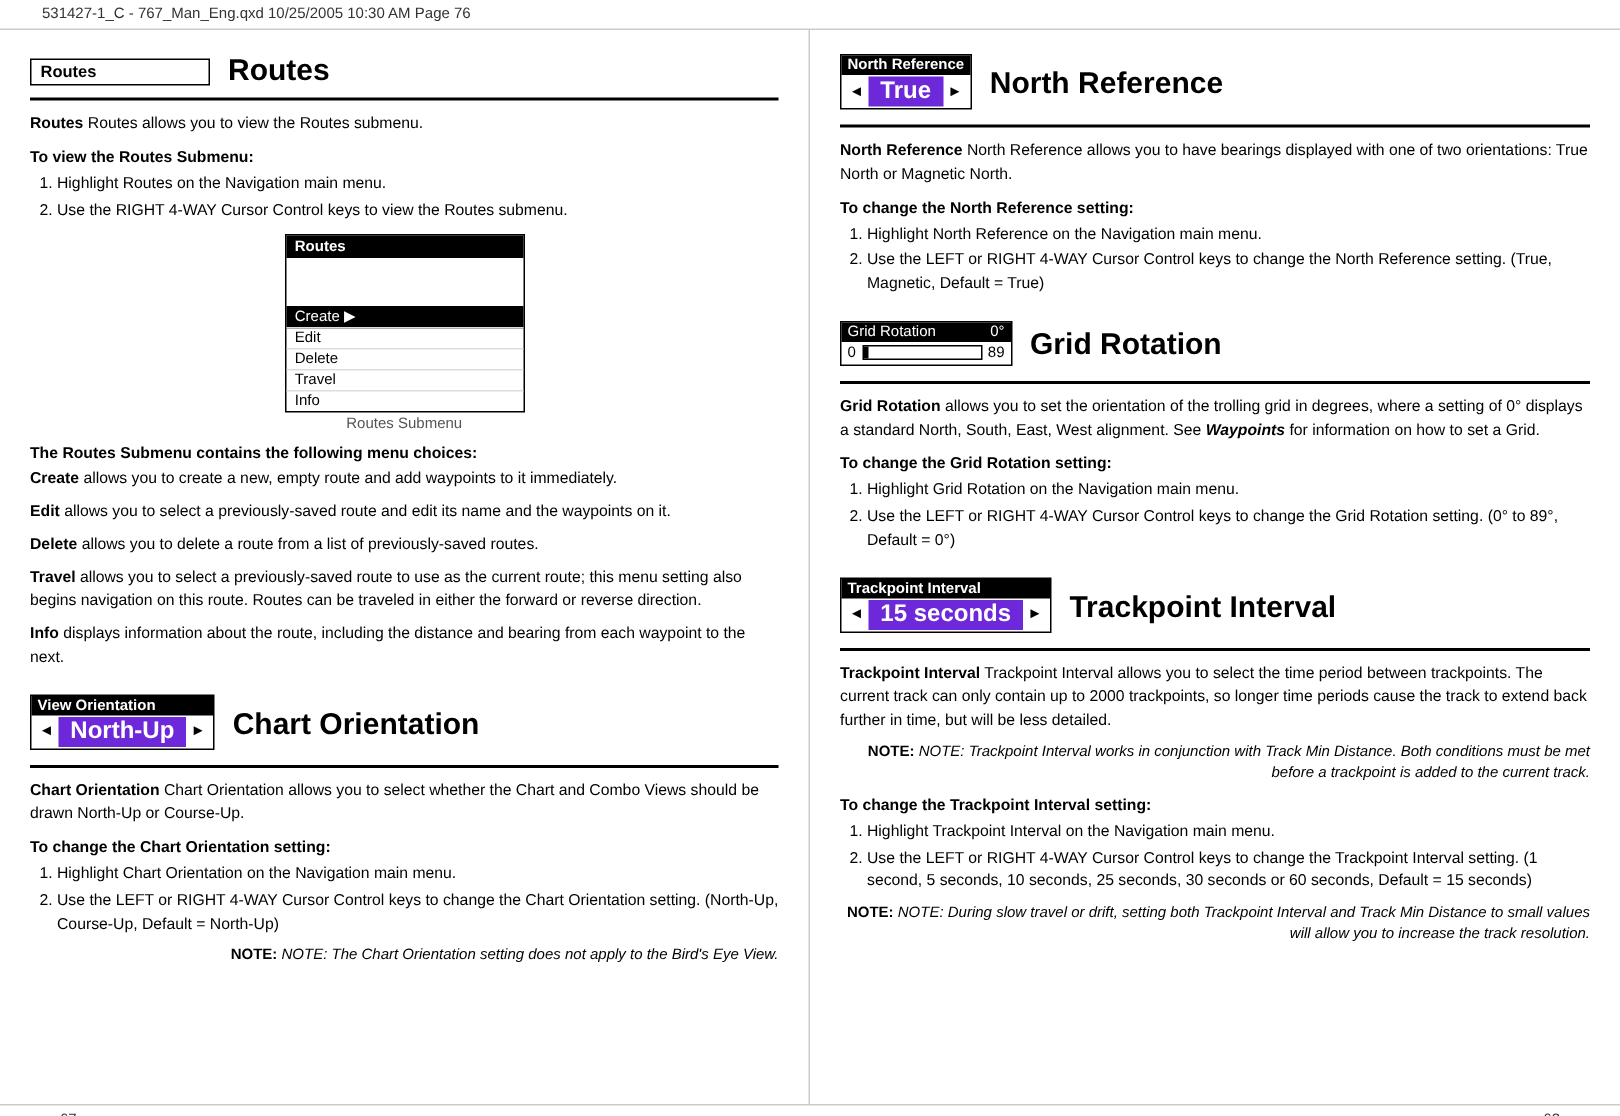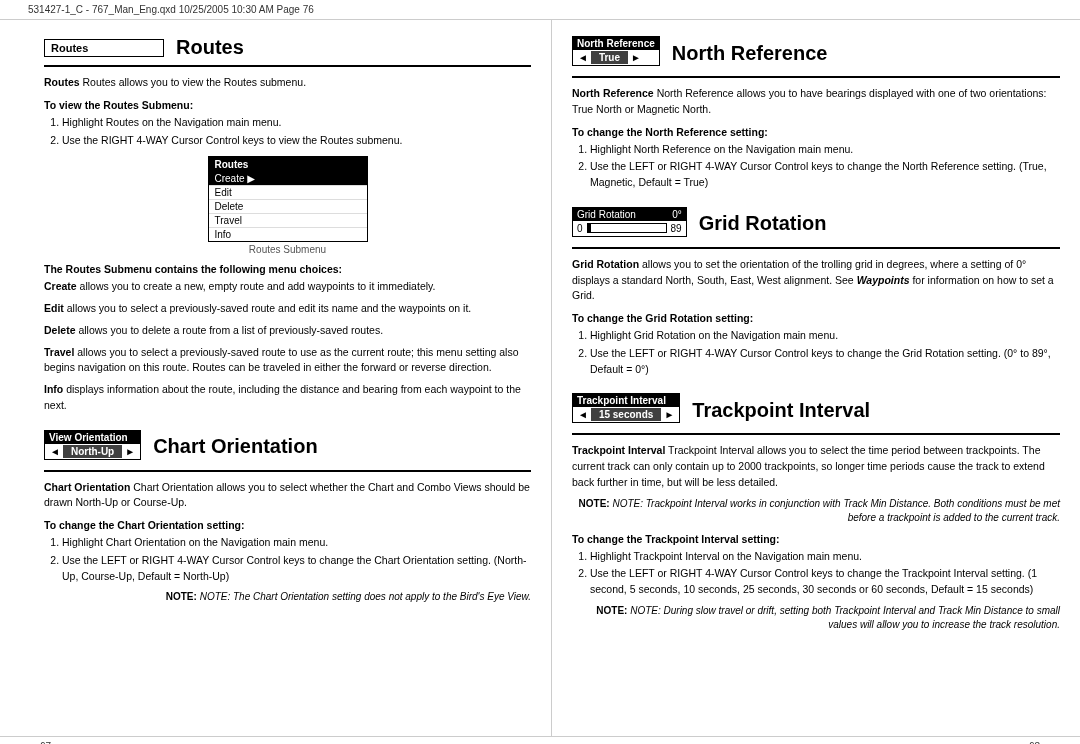--- a/index.html
+++ b/index.html
@@ -19,21 +19,20 @@
       font-size: 10px;
       color: #333;
       display: flex;
       align-items: center;
     }
 
     .main-content {
       display: flex;
       width: 100%;
       height: calc(744px - 28px);
-      padding-left: 24px;
     }
 
     
     .left-col {
       width: 50%;
       padding: 16px 20px;
       border-right: 1px solid #ccc;
       overflow-y: auto;
     }
 
@@ -96,24 +95,24 @@
       padding: 1px 2px;
       font-size: 10px;
     }
 
     .widget-arrow {
       font-size: 10px;
       padding: 0 3px;
     }
 
     .widget-value {
-      background: #404040;
+      background: #6d28d9;
       color: #fff;
       padding: 1px 8px;
-      font-size: 10px;
+      font-size: 16px;
       font-weight: bold;
     }
 
     
     .slider-widget {
       border: 1px solid #000;
       background: #fff;
       display: inline-block;
       margin-bottom: 4px;
     }
@@ -178,20 +177,21 @@
       justify-content: space-between;
     }
 
     .submenu-item:last-child {
       border-bottom: none;
     }
 
     .submenu-item.selected {
       background: #000;
       color: #fff;
+      margin-top: 32px;
     }
 
     .submenu-label {
       font-size: 10px;
       text-align: center;
       color: #555;
       margin-top: 2px;
     }
 
     

